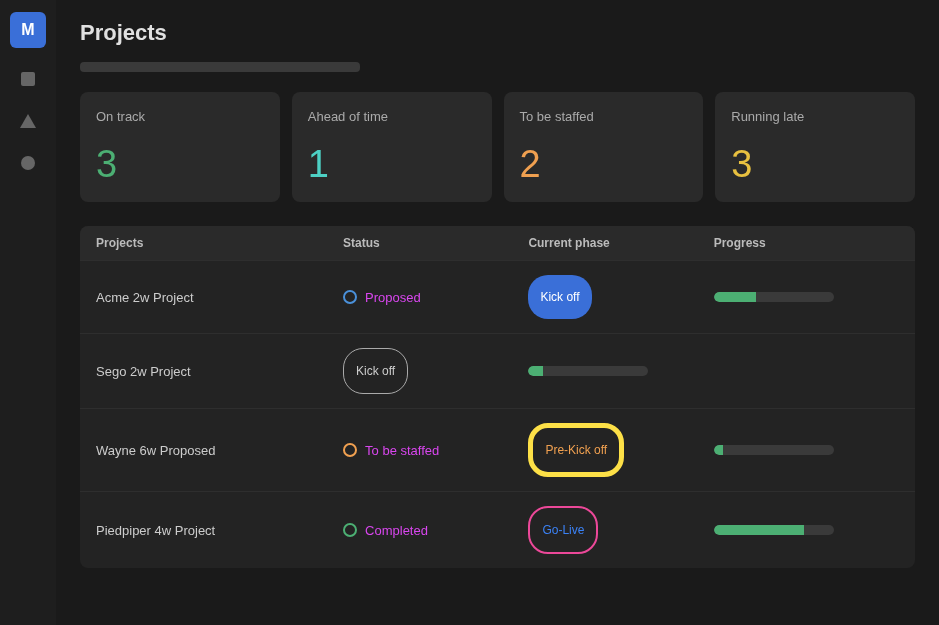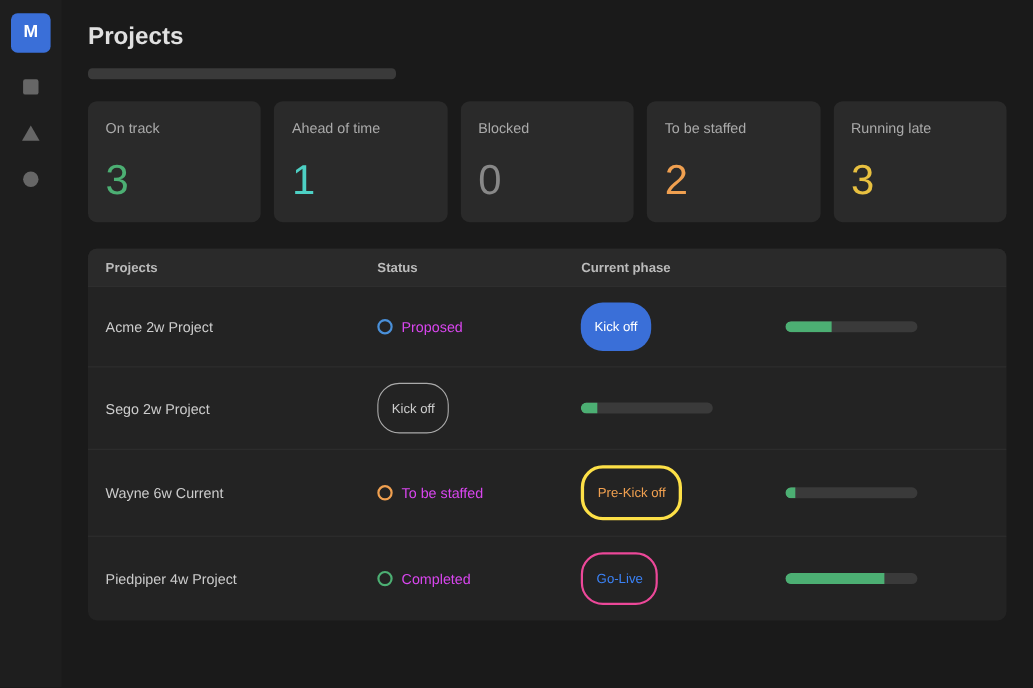--- a/index.html
+++ b/index.html
@@ -153,21 +153,21 @@
     .phase-badge {
       display: inline-block;
       padding: 15px 12px;
       border-radius: 20px;
       font-size: 12px;
       font-weight: 500;
       cursor: pointer;
     }
     .phase-badge.blue-bg { background: #3a6fd8; color: white; }
     .phase-badge.outline-light { background: transparent; border: 1px solid #aaa; color: #ccc; }
-    .phase-badge.outline-orange { background: transparent; border: 3px solid #fde047; color: #f0a050; }
+    .phase-badge.outline-orange { background: transparent; border: 5px solid #fde047; color: #f0a050; }
     .phase-badge.outline-grey { background: transparent; border: 2px solid #ec4899; color: #3b82f6; }
 
     
     .progress-bar-container {
       width: 120px;
       height: 10px;
       background: #3a3a3a;
       border-radius: 5px;
       overflow: hidden;
       display: flex;
@@ -212,38 +212,35 @@
   <div class="stat-cards" id="stat-cards-container">
       <div class="stat-card">
     <div class="stat-label">On track</div>
     <div class="stat-value green">3</div>
   </div>
       <div class="stat-card">
     <div class="stat-label">Ahead of time</div>
     <div class="stat-value teal">1</div>
   </div>
       <div class="stat-card">
-    <div class="stat-label">Blocked</div>
-    <div class="stat-value grey">0</div>
-  </div>
-      <div class="stat-card">
     <div class="stat-label">To be staffed</div>
     <div class="stat-value orange">2</div>
   </div>
       <div class="stat-card">
     <div class="stat-label">Running late</div>
     <div class="stat-value yellow">3</div>
   </div>
     </div>
 
   <div class="table-container">
     <div class="table-header" id="table-header-row">
         <div class="table-header-cell">Projects</div>
         <div class="table-header-cell">Status</div>
         <div class="table-header-cell">Current phase</div>
+        <div class="table-header-cell">Progress</div>
       </div>
     <div id="table-body">
         <div class="table-row">
     <div class="project-name">Acme 2w Project</div>
     <div class="status-cell">
       <div class="status-dot blue"></div>
       <span>Proposed</span>
     </div>
     <div>
       <span class="phase-badge blue-bg">Kick off</span>
@@ -259,21 +256,21 @@
     <div>
       <span class="phase-badge outline-light">Kick off</span>
     </div>
     <div>
       <div class="progress-bar-container">
         <div class="progress-fill" style="width:12%"></div>
       </div>
     </div>
   </div>
         <div class="table-row">
-    <div class="project-name">Wayne 6w Current</div>
+    <div class="project-name">Wayne 6w Proposed</div>
     <div class="status-cell">
       <div class="status-dot orange"></div>
       <span>To be staffed</span>
     </div>
     <div>
       <span class="phase-badge outline-orange">Pre-Kick off</span>
     </div>
     <div>
       <div class="progress-bar-container">
         <div class="progress-fill" style="width:8%"></div>

